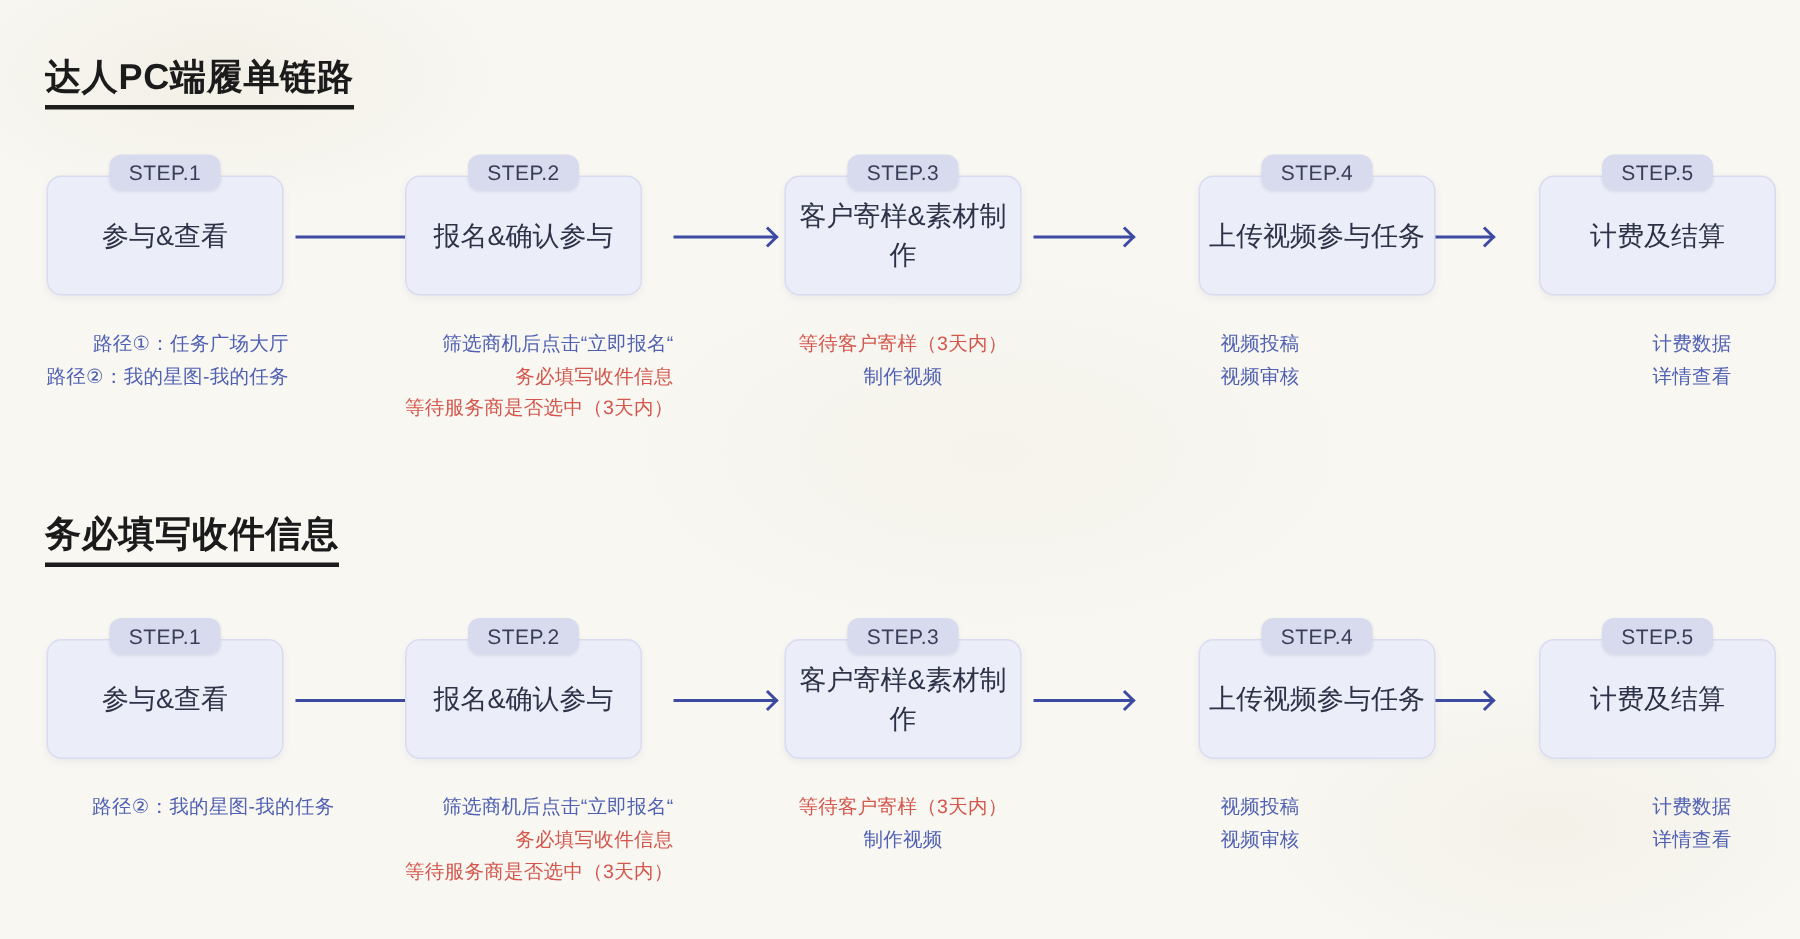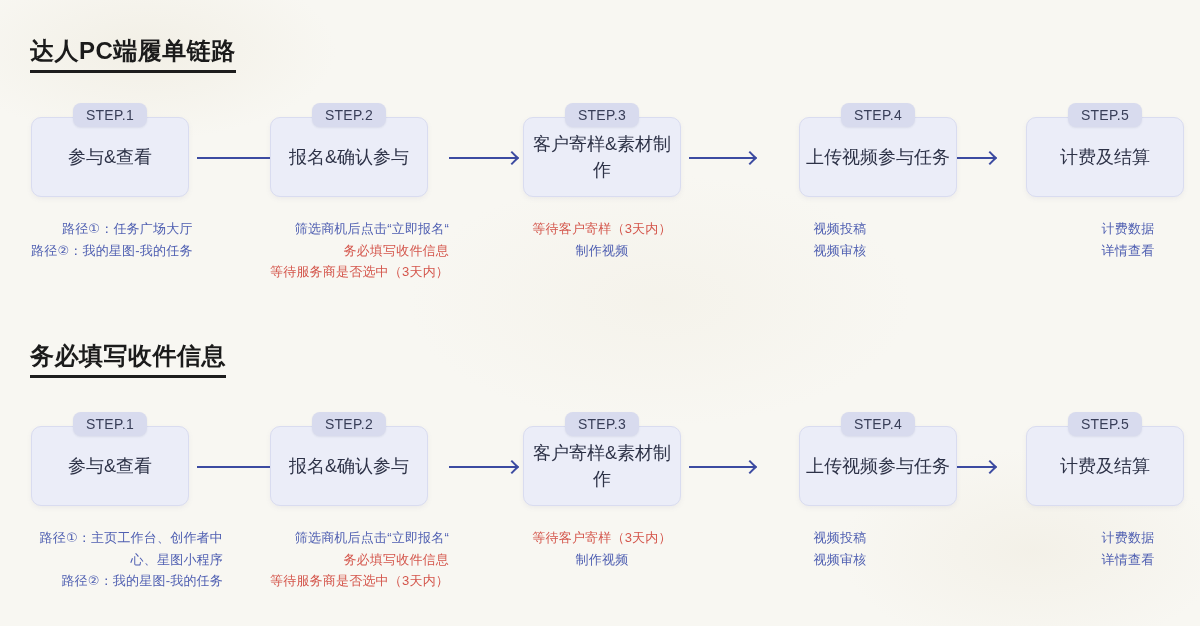--- a/index.html
+++ b/index.html
@@ -164,21 +164,20 @@
         <span>计费及结算</span>
       </div>
   </div>
 
   <div class="arrow ar2 a1"></div>
   <div class="arrow ar2 a2"></div>
   <div class="arrow ar2 a3"></div>
   <div class="arrow ar2 a4"></div>
 
   <div class="notes nr2 nl x1 nwrap">
-    <div class="blue">路径①：主页工作台、创作者中心、星图小程序</div>
     <div class="blue">路径②：我的星图-我的任务</div>
   </div>
   <div class="notes nr2 nl x2">
     <div class="blue nnowrap">筛选商机后点击“立即报名“</div>
     <div class="red nnowrap">务必填写收件信息</div>
     <div class="red nnowrap">等待服务商是否选中（3天内）</div>
   </div>
   <div class="notes nr2 nc cx3">
     <div class="red">等待客户寄样（3天内）</div>
     <div class="blue">制作视频</div>

